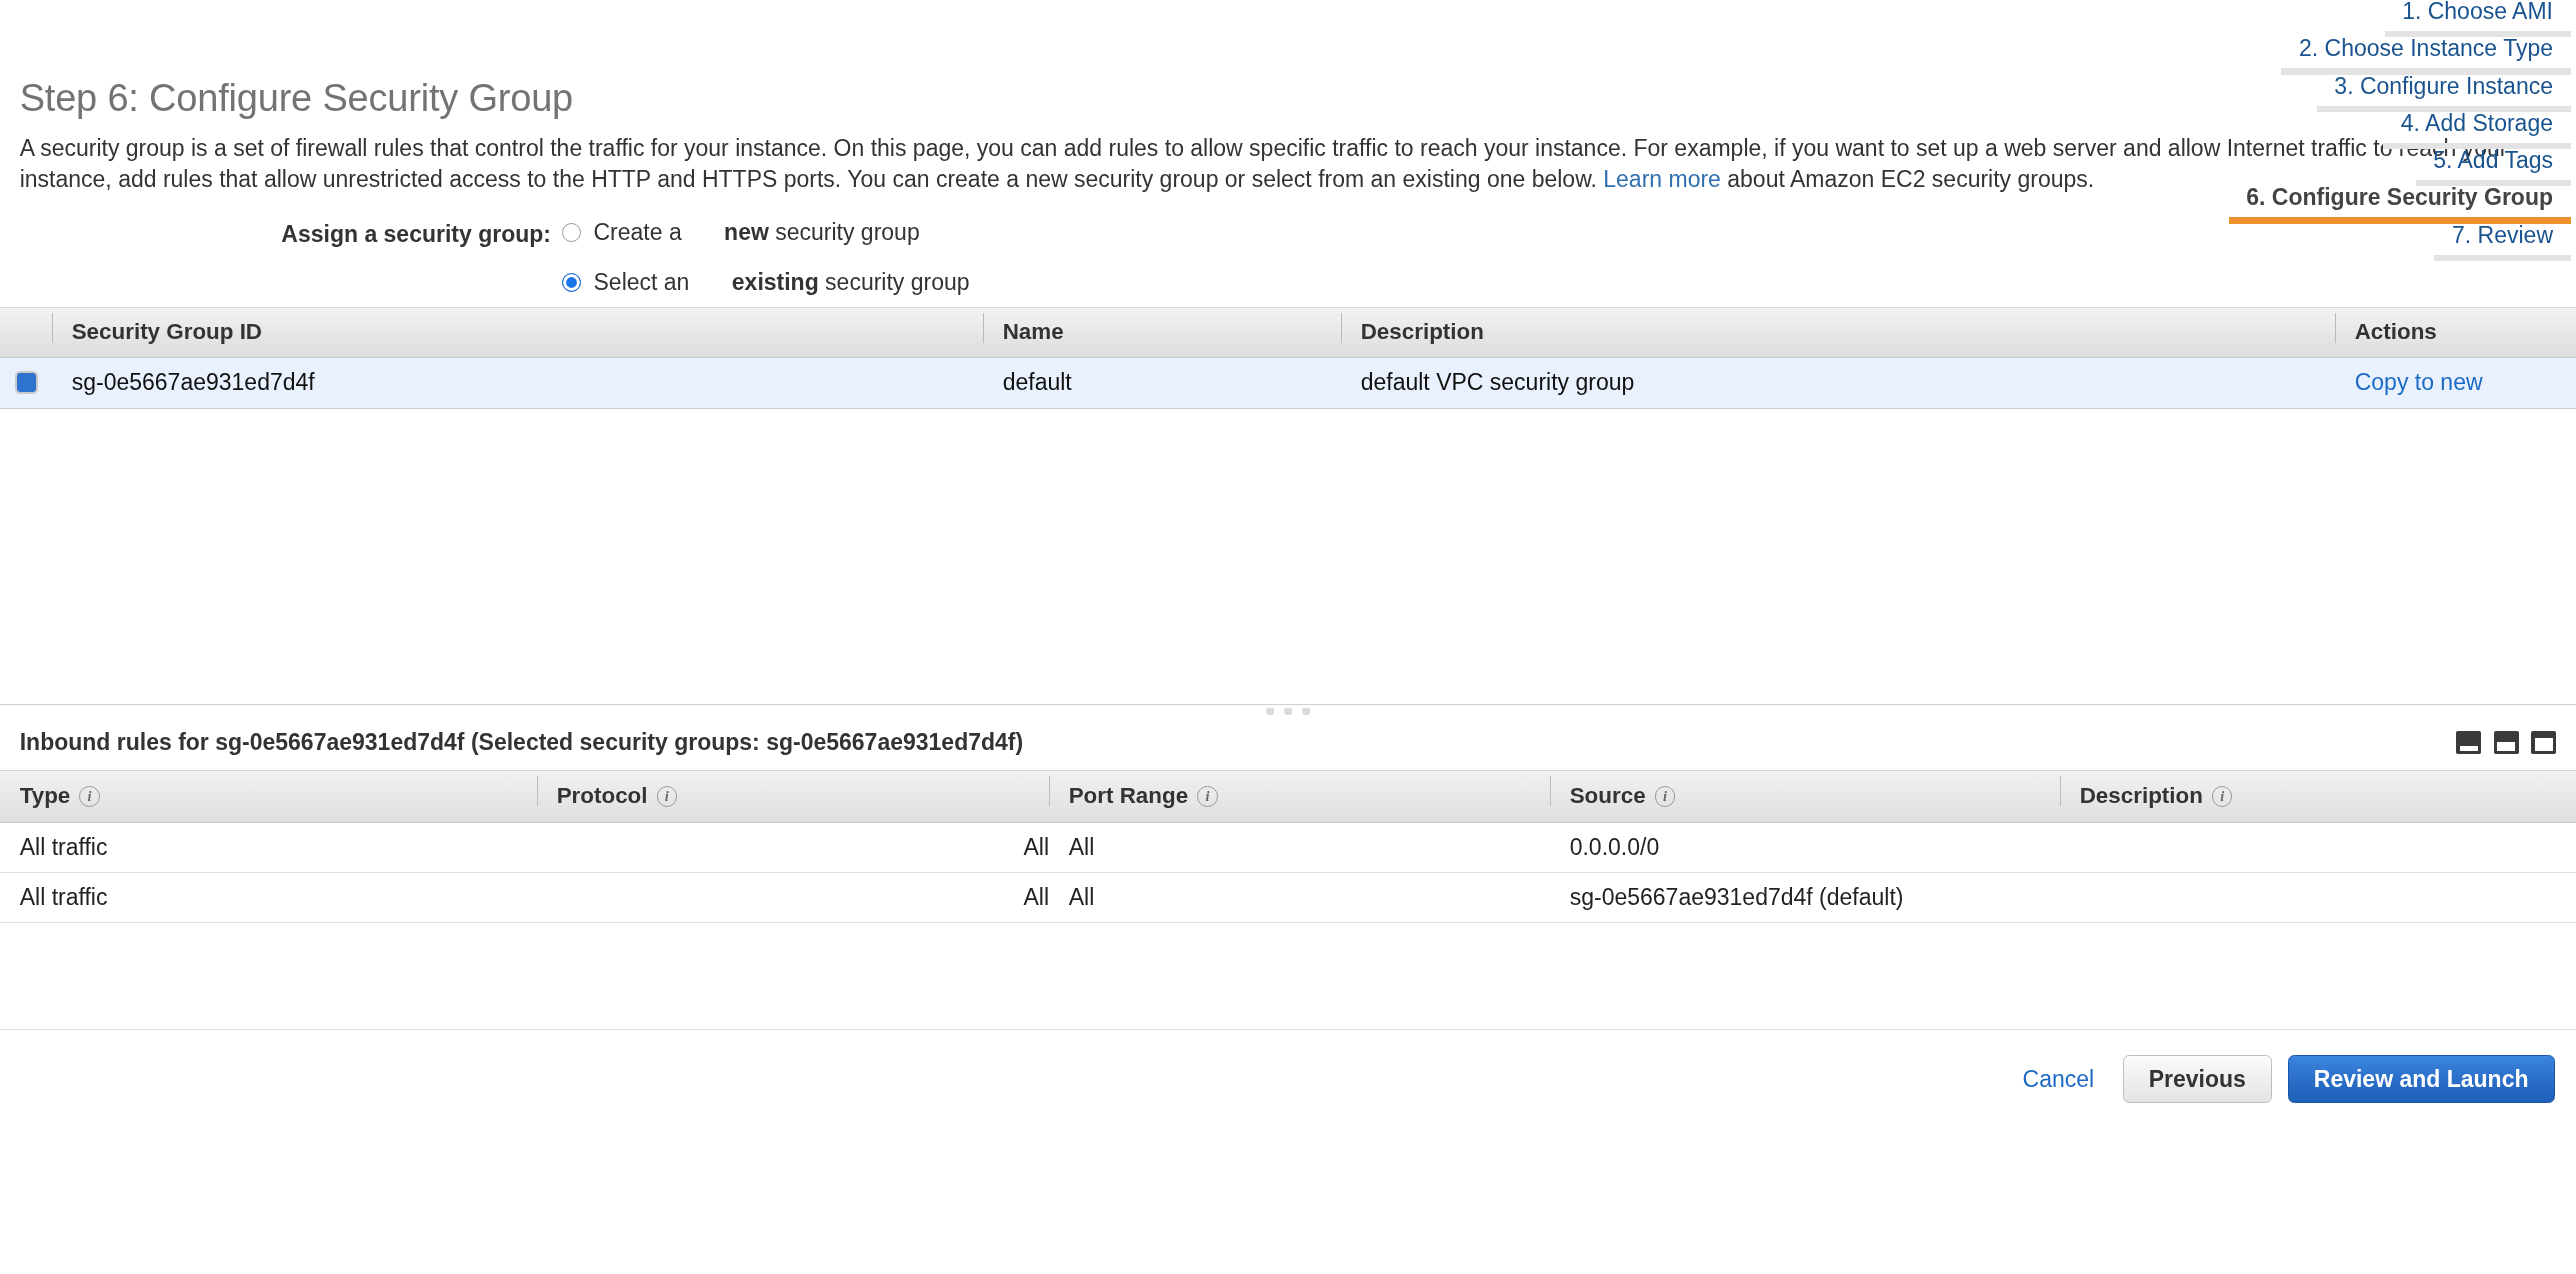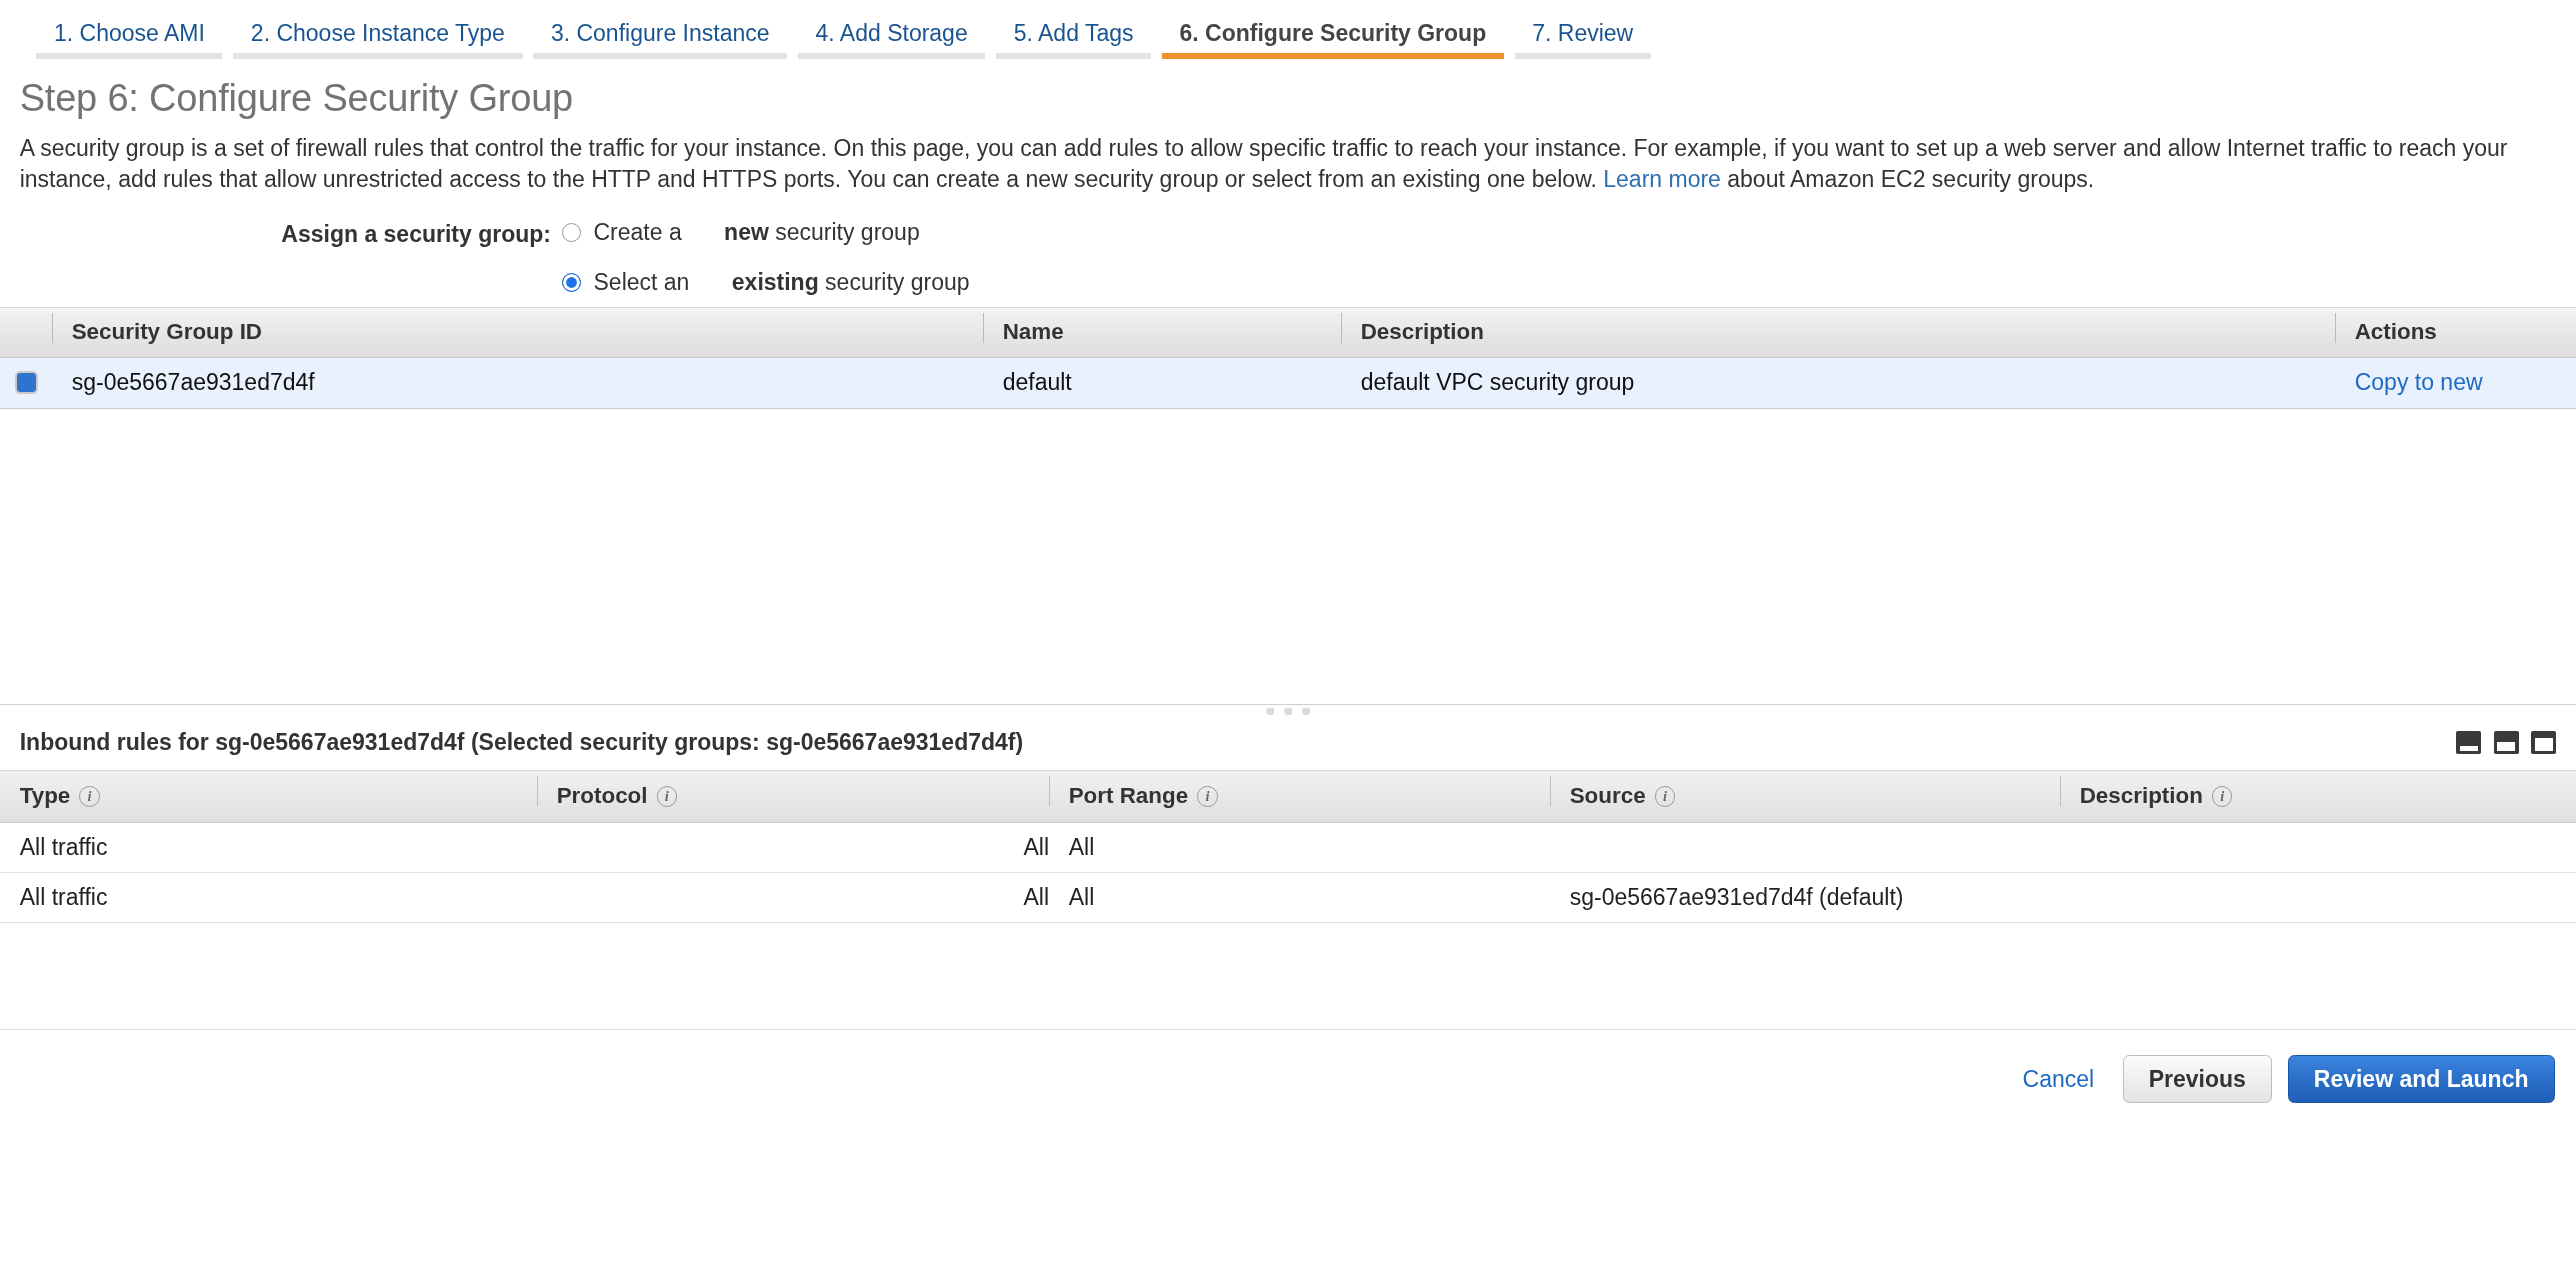--- a/index.html
+++ b/index.html
@@ -14,20 +14,21 @@
     overflow: hidden;
     -webkit-font-smoothing: antialiased;
   }
 
   
   #wizard-tabs {
     display: flex;
     align-items: flex-end;
     padding: 0 0 0 31px;
     height: 59px;
+    flex-direction: column;
   }
   .wiz-tab {
     position: relative;
     padding: 0 23px 14.3px 23px;
     font-size: 23px;
     color: #1a5490;
     white-space: nowrap;
     cursor: pointer;
     line-height: 1;
   }
@@ -423,20 +424,21 @@
     <div class="cell rc-desc">
       <span>Description</span>
       <span class="info-icon">i</span>
     </div>
   </div>
 
   <div class="rules-row">
     <div class="cell rc-type">All traffic</div>
     <div class="cell rc-proto">All</div>
     <div class="cell rc-port">All</div>
+    <div class="cell rc-src">0.0.0.0/0</div>
     <div class="cell rc-desc"></div>
   </div>
 
   <div class="rules-row">
     <div class="cell rc-type">All traffic</div>
     <div class="cell rc-proto">All</div>
     <div class="cell rc-port">All</div>
     <div class="cell rc-src">sg-0e5667ae931ed7d4f (default)</div>
     <div class="cell rc-desc"></div>
   </div>

